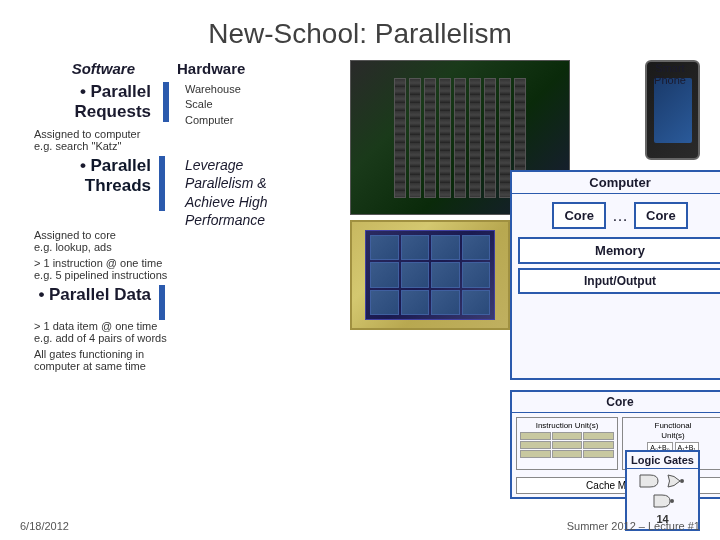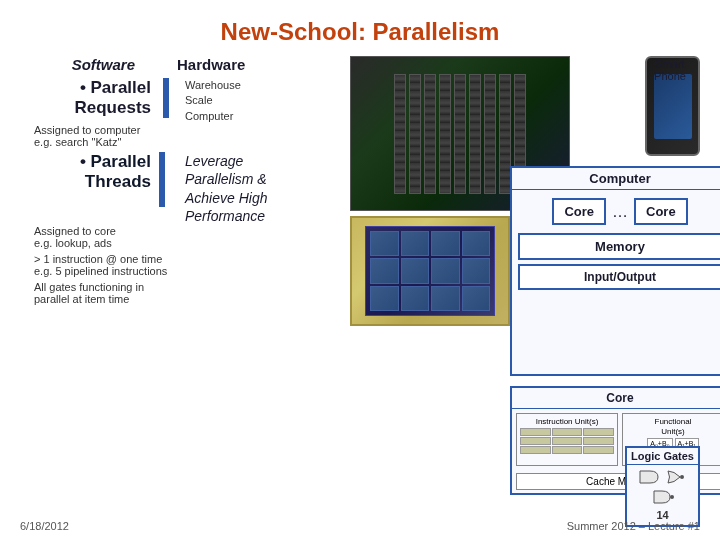--- a/index.html
+++ b/index.html
@@ -13,23 +13,23 @@
     }
 
     .page {
       width: 720px;
       height: 540px;
       position: relative;
       padding: 10px 20px;
     }
 
     .title {
-      font-size: 24px;
-      font-weight: bold;
-      color: #c2410c;
+      font-size: 28px;
+      font-weight: normal;
+      color: #404040;
       text-align: center;
       padding: 8px 0 10px 0;
     }
 
     .content-area {
       display: flex;
       gap: 10px;
       height: 470px;
     }
 
@@ -417,24 +417,35 @@
         </div>
         <div style="margin-left:14px; font-size:11px; color:#333;">Assigned to core</div>
         <div style="margin-left:14px; font-size:11px; color:#333;">e.g. lookup, ads</div>
       </div>
 
       <div class="bullet-section" style="margin-top:4px;">
         <div style="margin-left:14px; font-size:11px; color:#333;">&gt; 1 instruction @ one time</div>
         <div style="margin-left:14px; font-size:11px; color:#333;">e.g. 5 pipelined instructions</div>
       </div>
 
+      <div class="bullet-section" style="margin-top:4px;">
+        <div style="display:flex; align-items:flex-start; gap:4px;">
+          <div style="width:135px; text-align:right; padding-right:4px;">
+            <span style="font-size:17px; font-weight:bold; color:#1a1a2e;">•</span>
+            <span style="font-size:17px; font-weight:bold; color:#1a1a2e;"> Parallel Data</span>
+          </div>
+          <div style="width:6px; background:#2b5aad; margin-right:8px; min-height:35px;"></div>
+        </div>
+        <div style="margin-left:14px; font-size:11px; color:#333;">&gt; 1 data item @ one time</div>
+        <div style="margin-left:14px; font-size:11px; color:#333;">e.g. add of 4 pairs of words</div>
+      </div>
 
       <div class="bullet-section" style="margin-top:4px;">
         <div style="margin-left:14px; font-size:11px; color:#333;">All gates functioning in</div>
-        <div style="margin-left:14px; font-size:11px; color:#333;">parallel at item time</div>
+        <div style="margin-left:14px; font-size:11px; color:#333;">computer at same time</div>
       </div>
 
     </div>
 
     <div class="right-col">
 
       <div class="warehouse-img">
         <div class="warehouse-inner">
           <div class="server-rack"></div>
           <div class="server-rack"></div>

